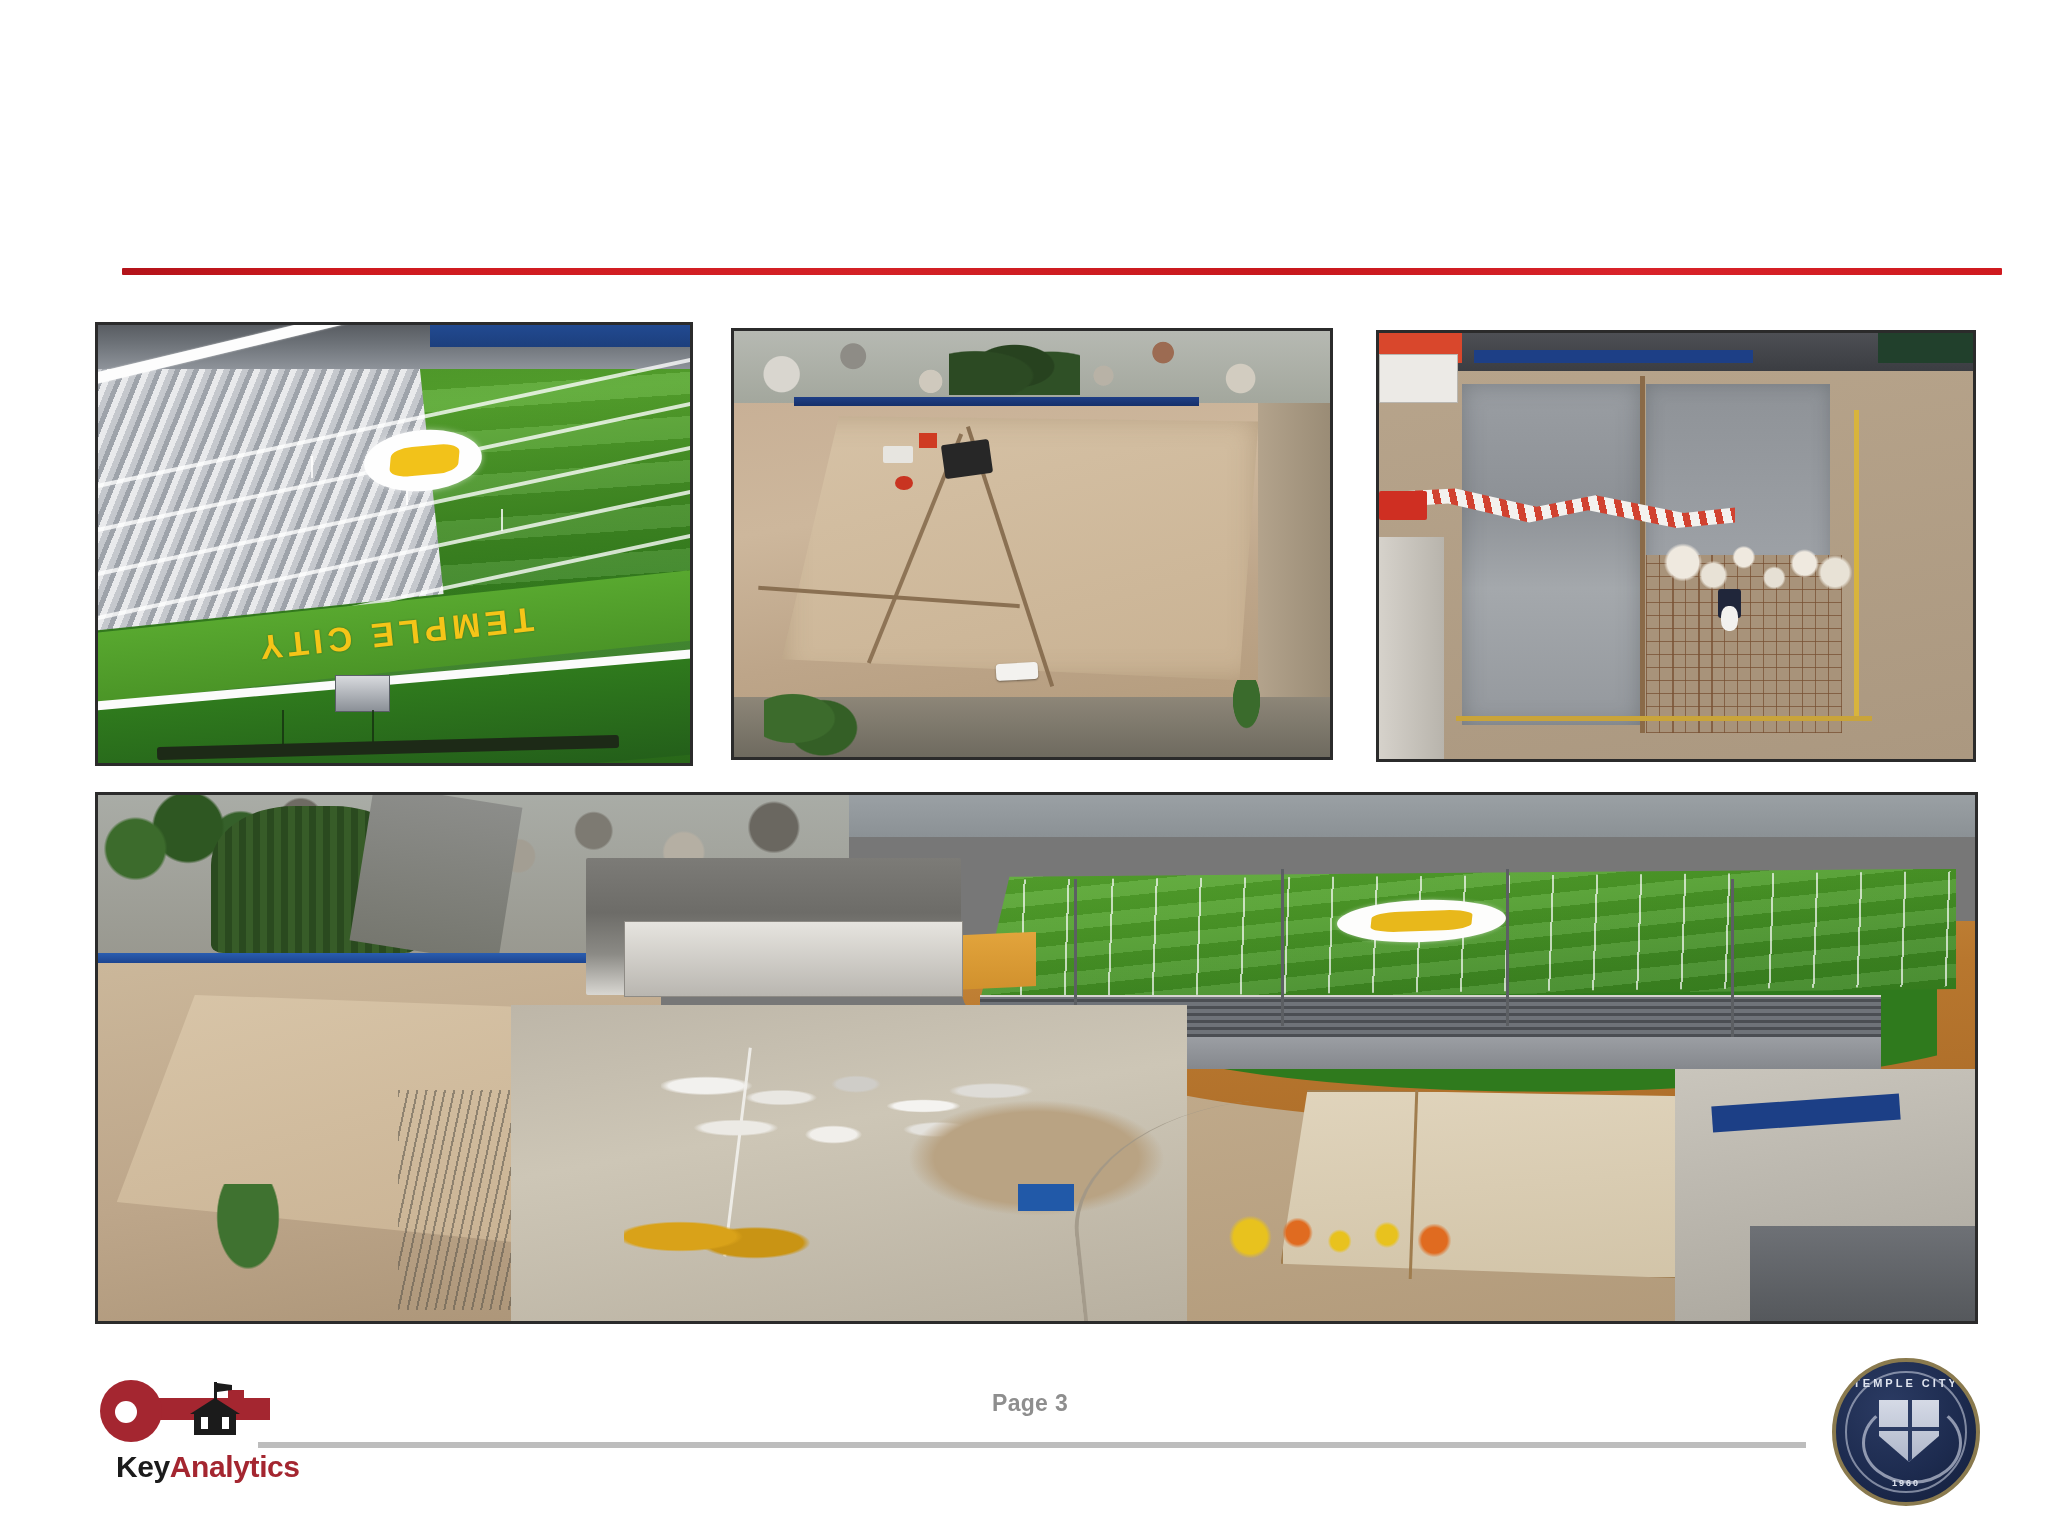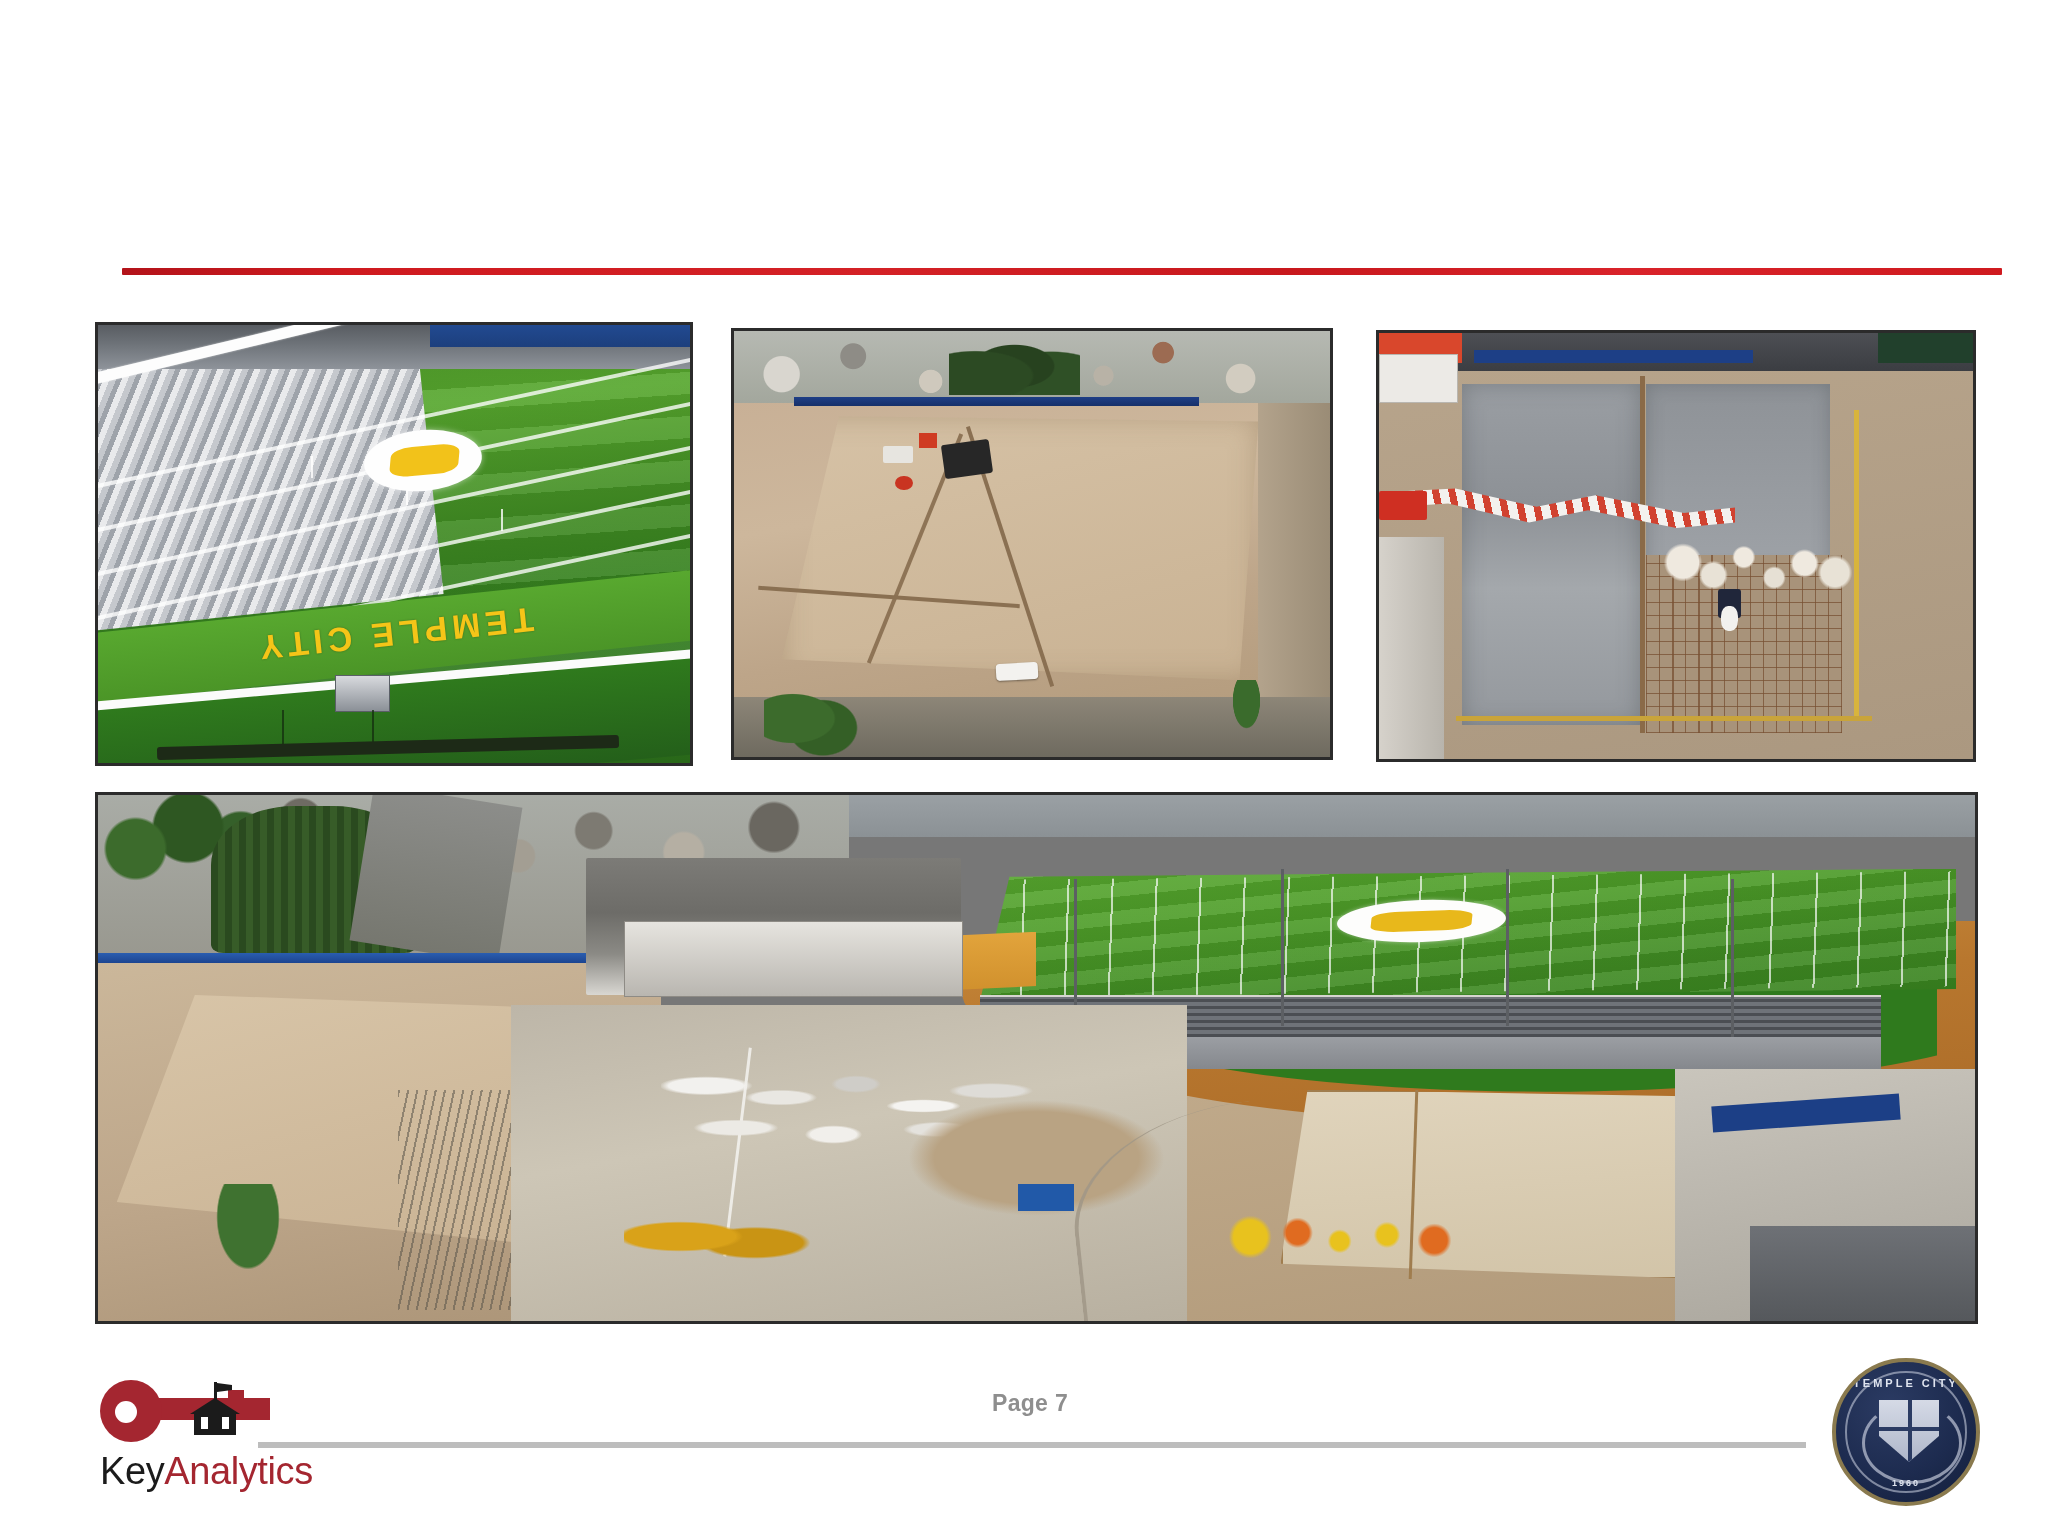--- a/index.html
+++ b/index.html
@@ -665,23 +665,23 @@
   }
   .ka-flag {
     position: absolute;
     left: 27px; top: 1px;
     width: 15px; height: 9px;
     background: #1b1b1b;
     clip-path: polygon(0 0, 100% 22%, 100% 78%, 0 100%);
   }
   .ka-wordmark {
     position: absolute;
-    left: 0; top: 76px;
-    font-size: 38px;
-    font-weight: normal;
+    left: 16px; top: 76px;
+    font-size: 30px;
+    font-weight: bold;
     letter-spacing: -0.4px;
     white-space: nowrap;
   }
   .ka-key-word { color: #1b1b1b; }
   .ka-an-word  { color: #a42630; }
 
   
   .seal {
     position: absolute;
     left: 1832px;
@@ -858,21 +858,21 @@
     <div class="layer p4-slabpad"></div>
     <div class="layer p4-slabline"></div>
     <div class="layer p4-concretepath"></div>
     <div class="layer p4-workers"></div>
     <div class="layer p4-bluebin"></div>
     <div class="layer p4-bluebanner"></div>
     <div class="layer p4-rightbldg"></div>
   </div>
 
   <div class="footer-rule"></div>
-  <div class="page-label">Page 7</div>
+  <div class="page-label">Page 3</div>
 
   <div class="ka-logo">
     <div class="ka-key-shaft"></div>
     <div class="ka-key-tooth"></div>
     <div class="ka-key-head">
       <div class="ka-key-hole"></div>
     </div>
     <div class="ka-school">
       <div class="ka-flagpole"></div>
       <div class="ka-flag"></div>

